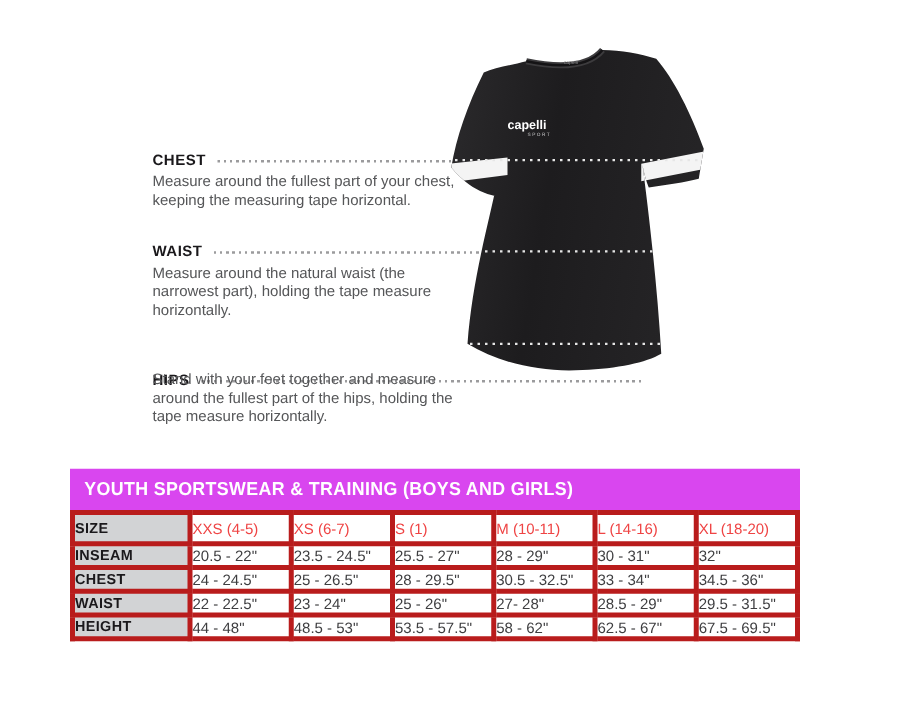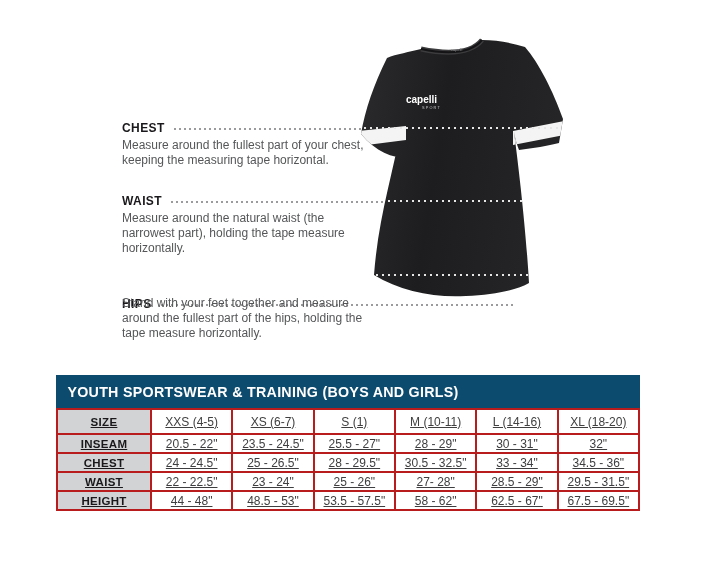--- a/index.html
+++ b/index.html
@@ -40,44 +40,44 @@
   #chest-desc { top:138px; }
   #waist-desc { top:211px; }
   #hips-desc  { top:285px;margin-top:11px; }
 
   
   .shirt-svg { position:absolute; left:358px; top:24px; z-index:2; }
 
   
   .chart-bar {
     position:absolute; left:56px; top:375px; width:584px; height:33px;
-    background:#0c4a6e; display:flex; align-items:center; z-index:3;
+    background:#d946ef; display:flex; align-items:center; z-index:3;
   }
   .chart-bar .chart-title {
     color:#ffffff; font-weight:bold; font-size:15px; letter-spacing:0.3px;
     padding-left:12px; white-space:nowrap;
     transform:scaleX(0.95); transform-origin:left center;
   }
 
   
   table.size-table {
     position:absolute; left:56px; top:408px; width:584px;
     border-collapse:collapse; table-layout:fixed; z-index:3;
     background:#ffffff;
   }
   table.size-table th, table.size-table td {
-    border:2px solid #b91c1c; padding:0; text-align:center; vertical-align:middle;text-decoration:underline;
+    border:4px solid #b91c1c; padding:0; text-align:left; vertical-align:middle;
   }
   table.size-table tr { height:19px; }
   table.size-table tr.head-row { height:25px; }
   .row-label {
     background:#d2d3d5; font-weight:bold; font-size:11.5px; color:#1a181b;
     letter-spacing:0.3px;
   }
-  .col-head { font-size:12px; font-weight:normal; color:#404040; background:#ffffff; }
+  .col-head { font-size:12px; font-weight:normal; color:#ef4444; background:#ffffff; }
   td.val { font-size:12px; color:#3e3e40; background:#ffffff; }
 </style>
 </head>
 <body>
 
 <div class="page">
 
 
   <div class="m-row" id="chest-row">
     <span class="m-label">CHEST</span>

